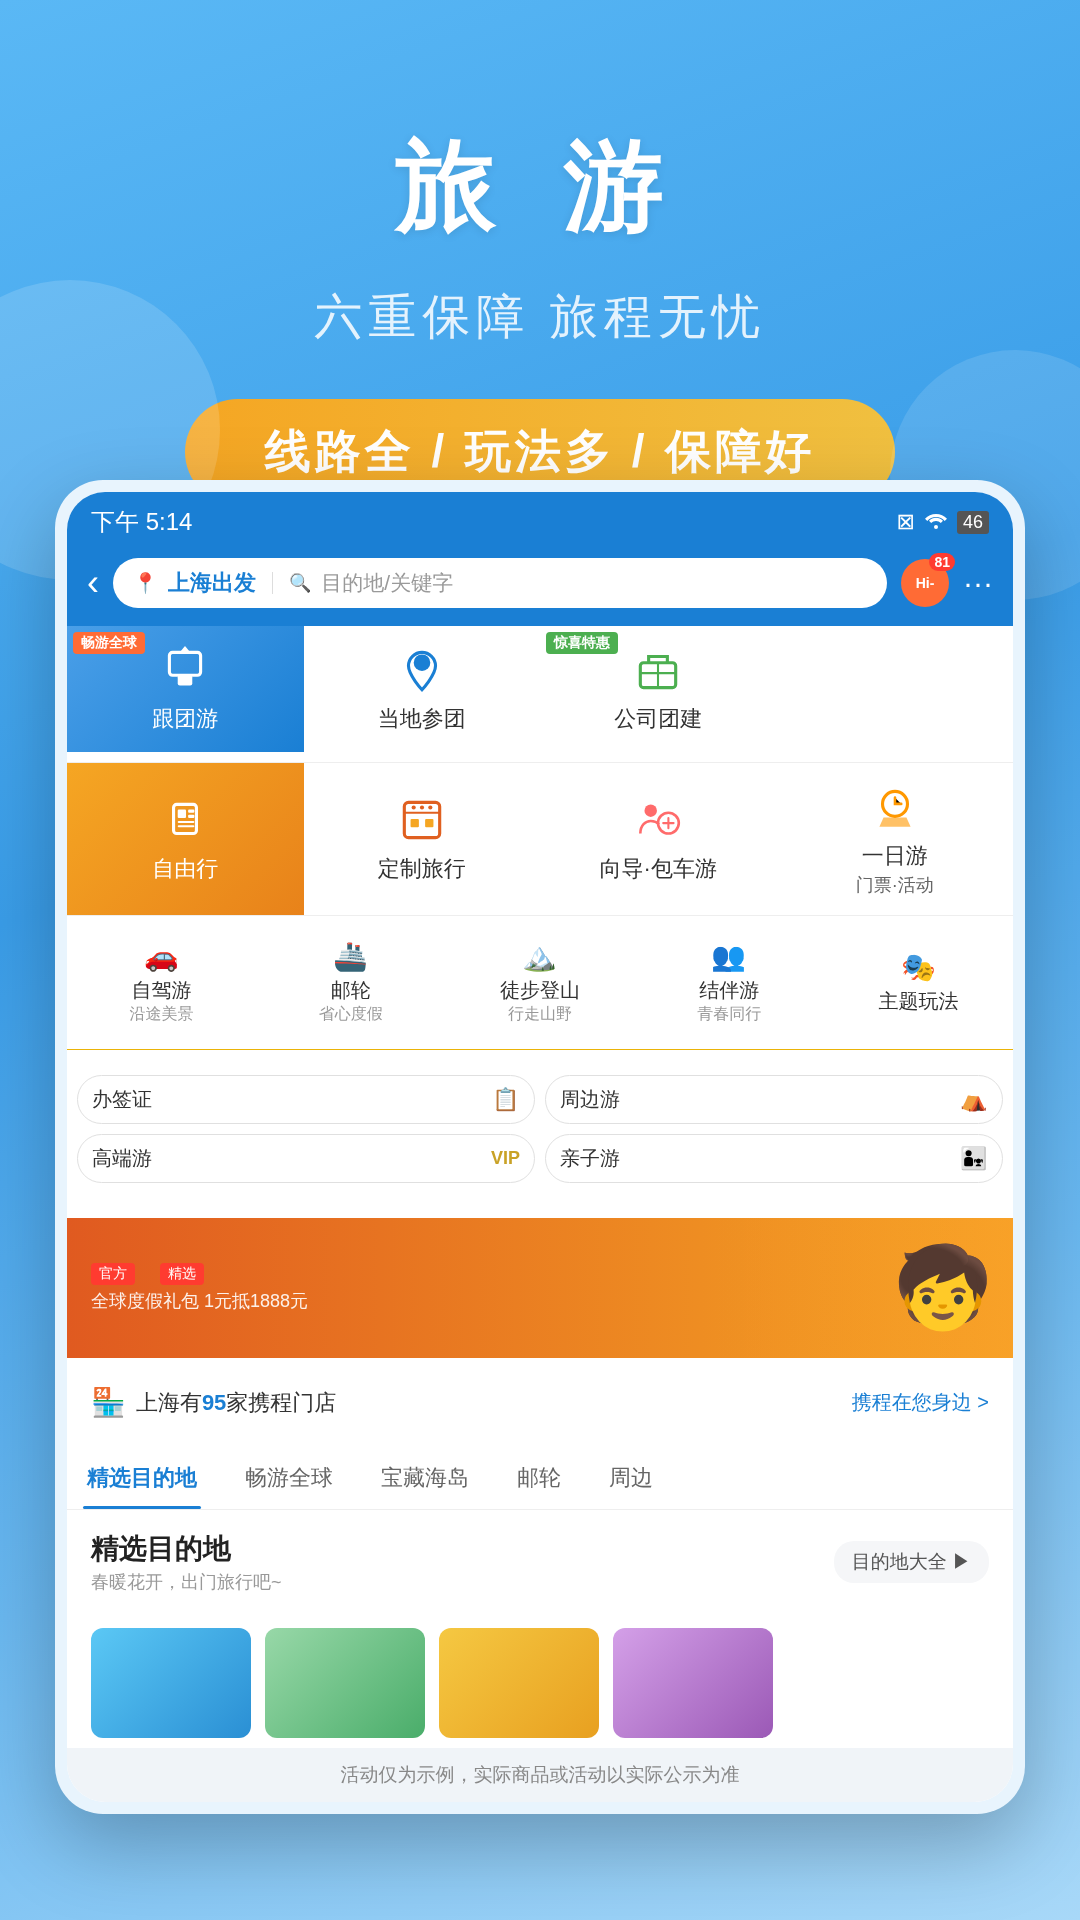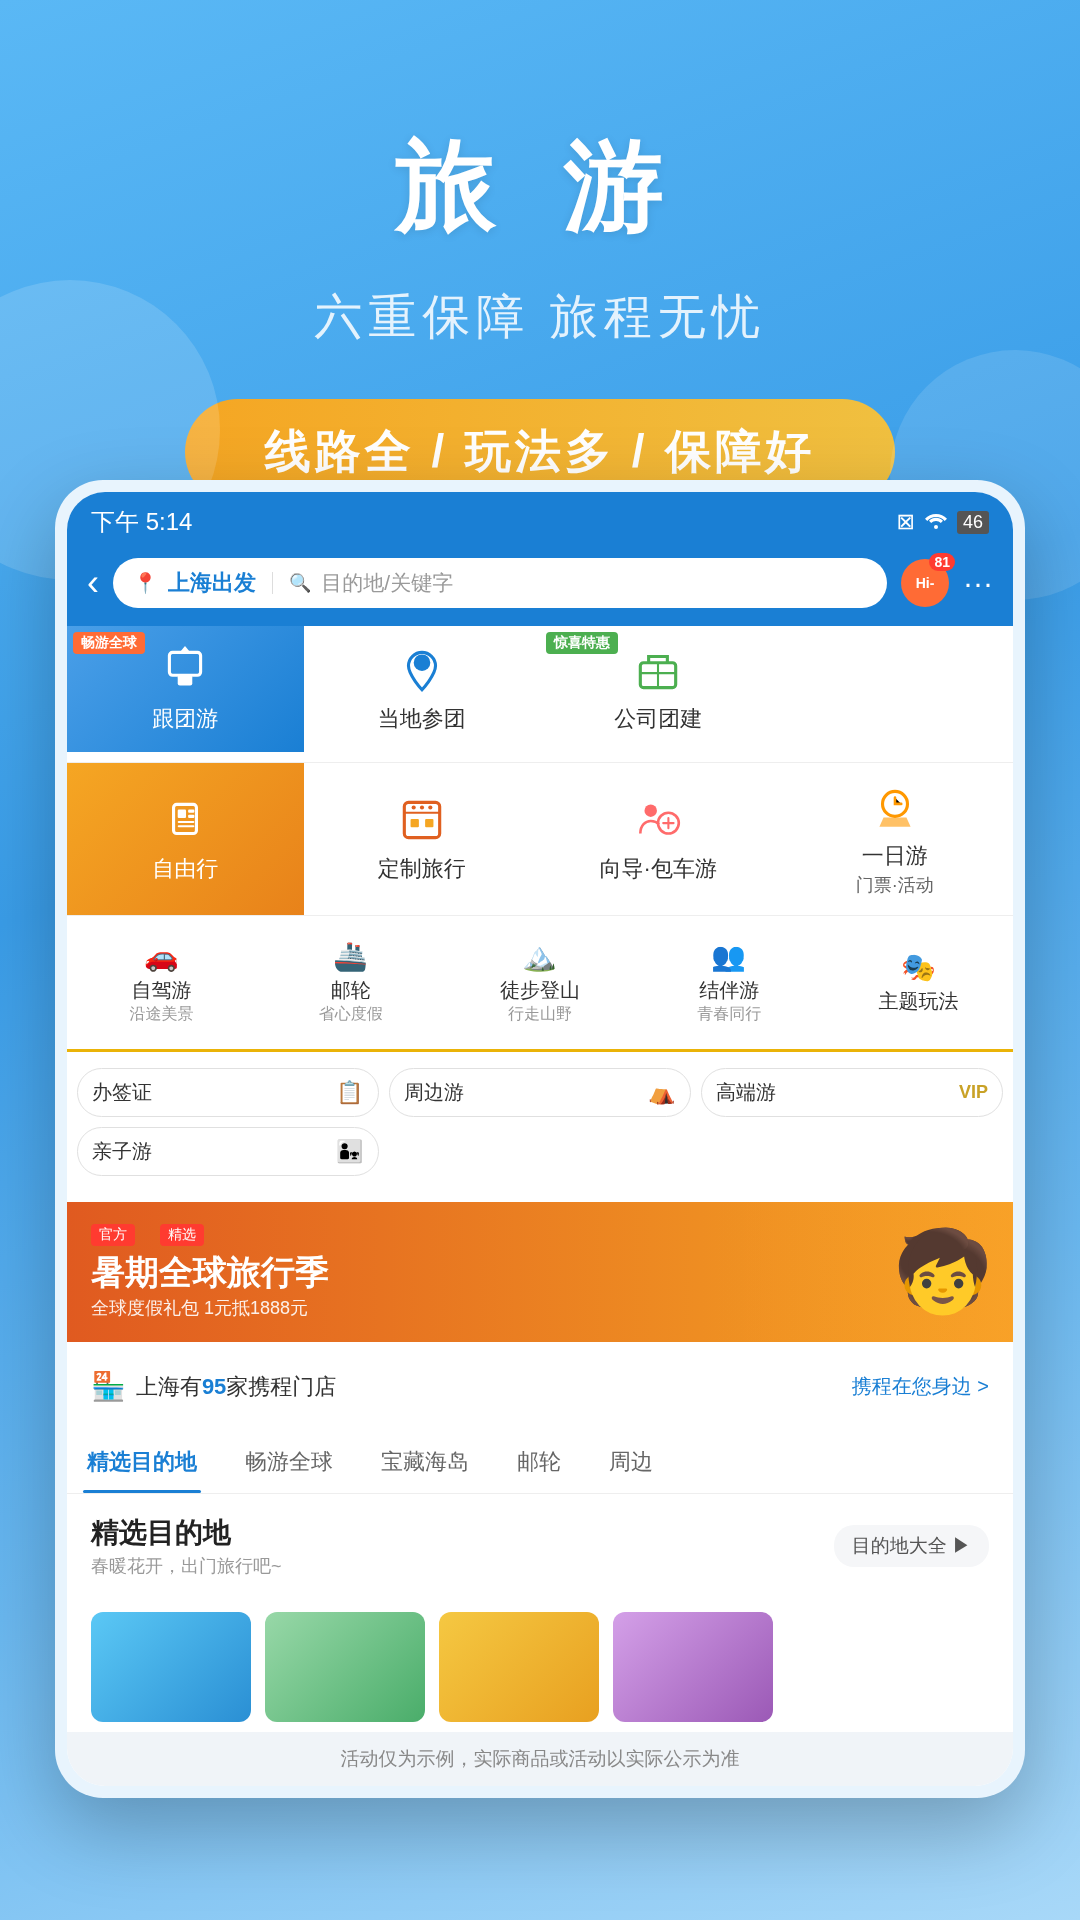--- a/index.html
+++ b/index.html
@@ -252,24 +252,24 @@
       font-weight: 500;
     }
     .cat-small-sublabel {
       font-size: 16px;
       color: #999;
     }
 
     
     .service-tags-row {
       display: grid;
-      grid-template-columns: repeat(3, 1fr);
-      background: white;
-      border-top: 3px solid #eab308;
-      padding: 16px 10px;
+      grid-template-columns: repeat(2, 1fr);
+      background: white;
+      border-top: 1px solid #eab308;
+      padding: 25px 10px;
       gap: 10px;
       margin-bottom: 10px;
     }
     .service-tag {
       border: 1px solid #e0e0e0;
       border-radius: 30px;
       padding: 10px 14px;
       display: flex;
       align-items: center;
       justify-content: space-between;
@@ -649,21 +649,20 @@
           <span class="service-tag-icon">👨‍👧</span>
         </div>
       </div>
 
       <div class="banner">
         <div class="banner-text">
           <div style="display:flex;gap:25px;margin-bottom:4px;">
             <span style="background:#ff3b30;color:white;font-size:14px;padding:2px 8px;border-radius:4px;">官方</span>
             <span style="background:#ff3b30;color:white;font-size:14px;padding:2px 8px;border-radius:4px;text-align:center;">精选</span>
           </div>
-          <div class="banner-title">暑期全球旅行季</div>
           <div class="banner-subtitle">全球度假礼包 1元抵1888元</div>
         </div>
         <div class="banner-decoration"></div>
         <div style="position:absolute;right:20px;top:50%;transform:translateY(-50%);font-size:80px;">🧒</div>
       </div>
 
       <div class="store-info">
         <div class="store-left">
           <span class="store-icon-wrap">🏪</span>
           <span class="store-text">

